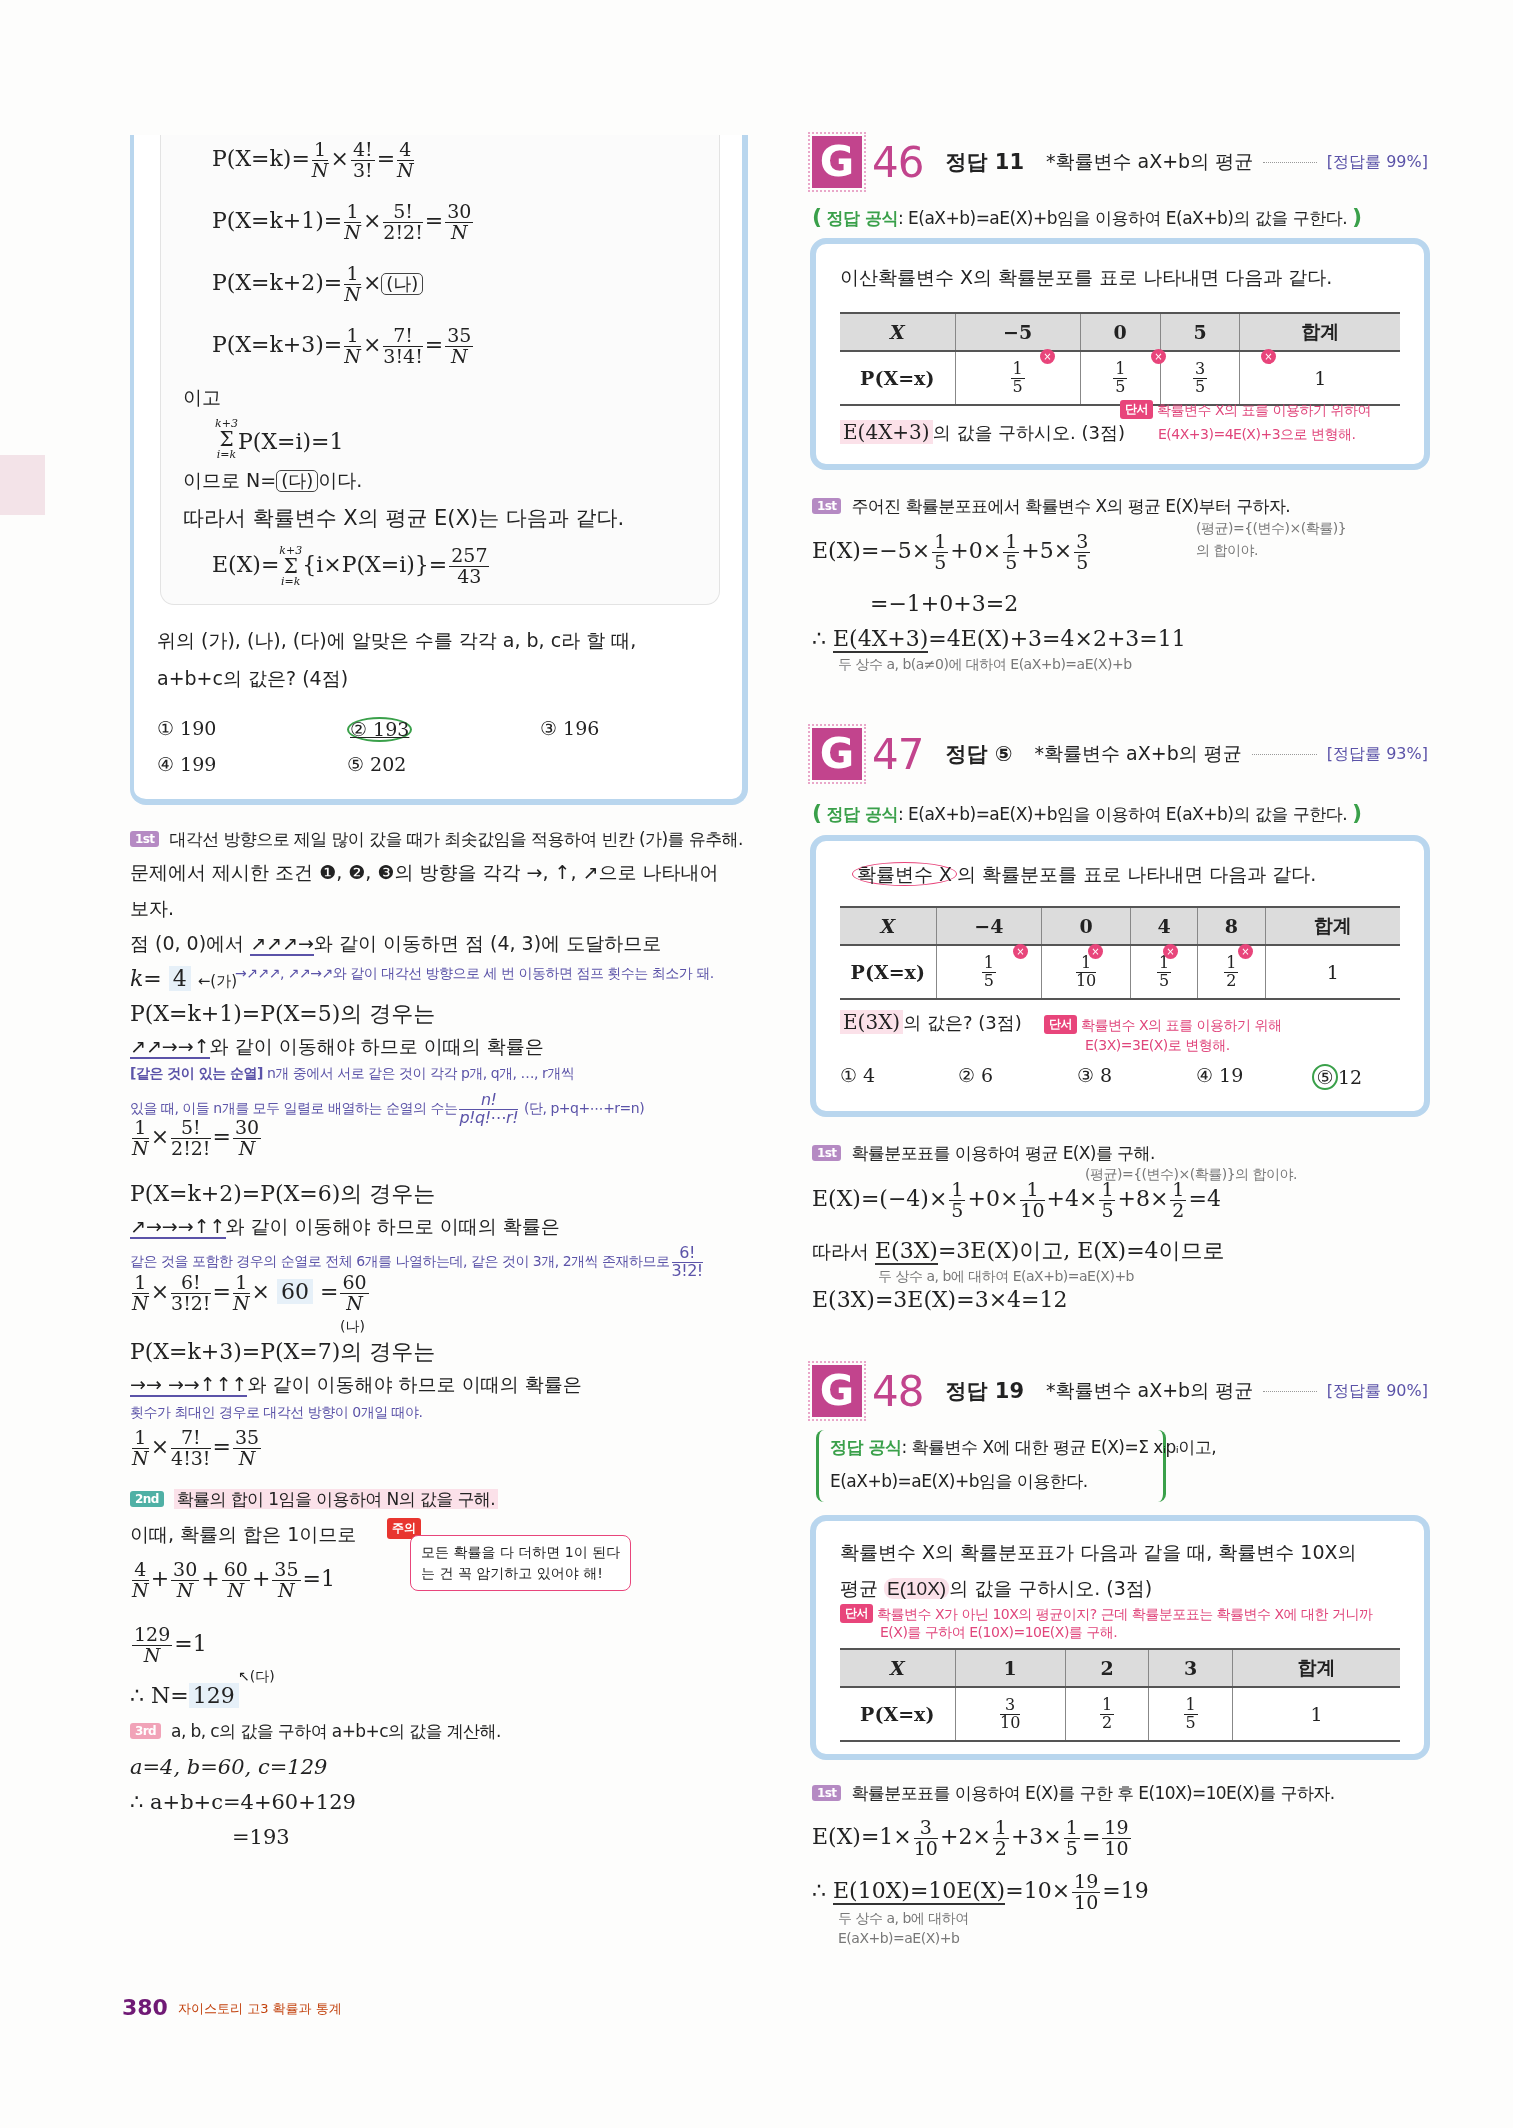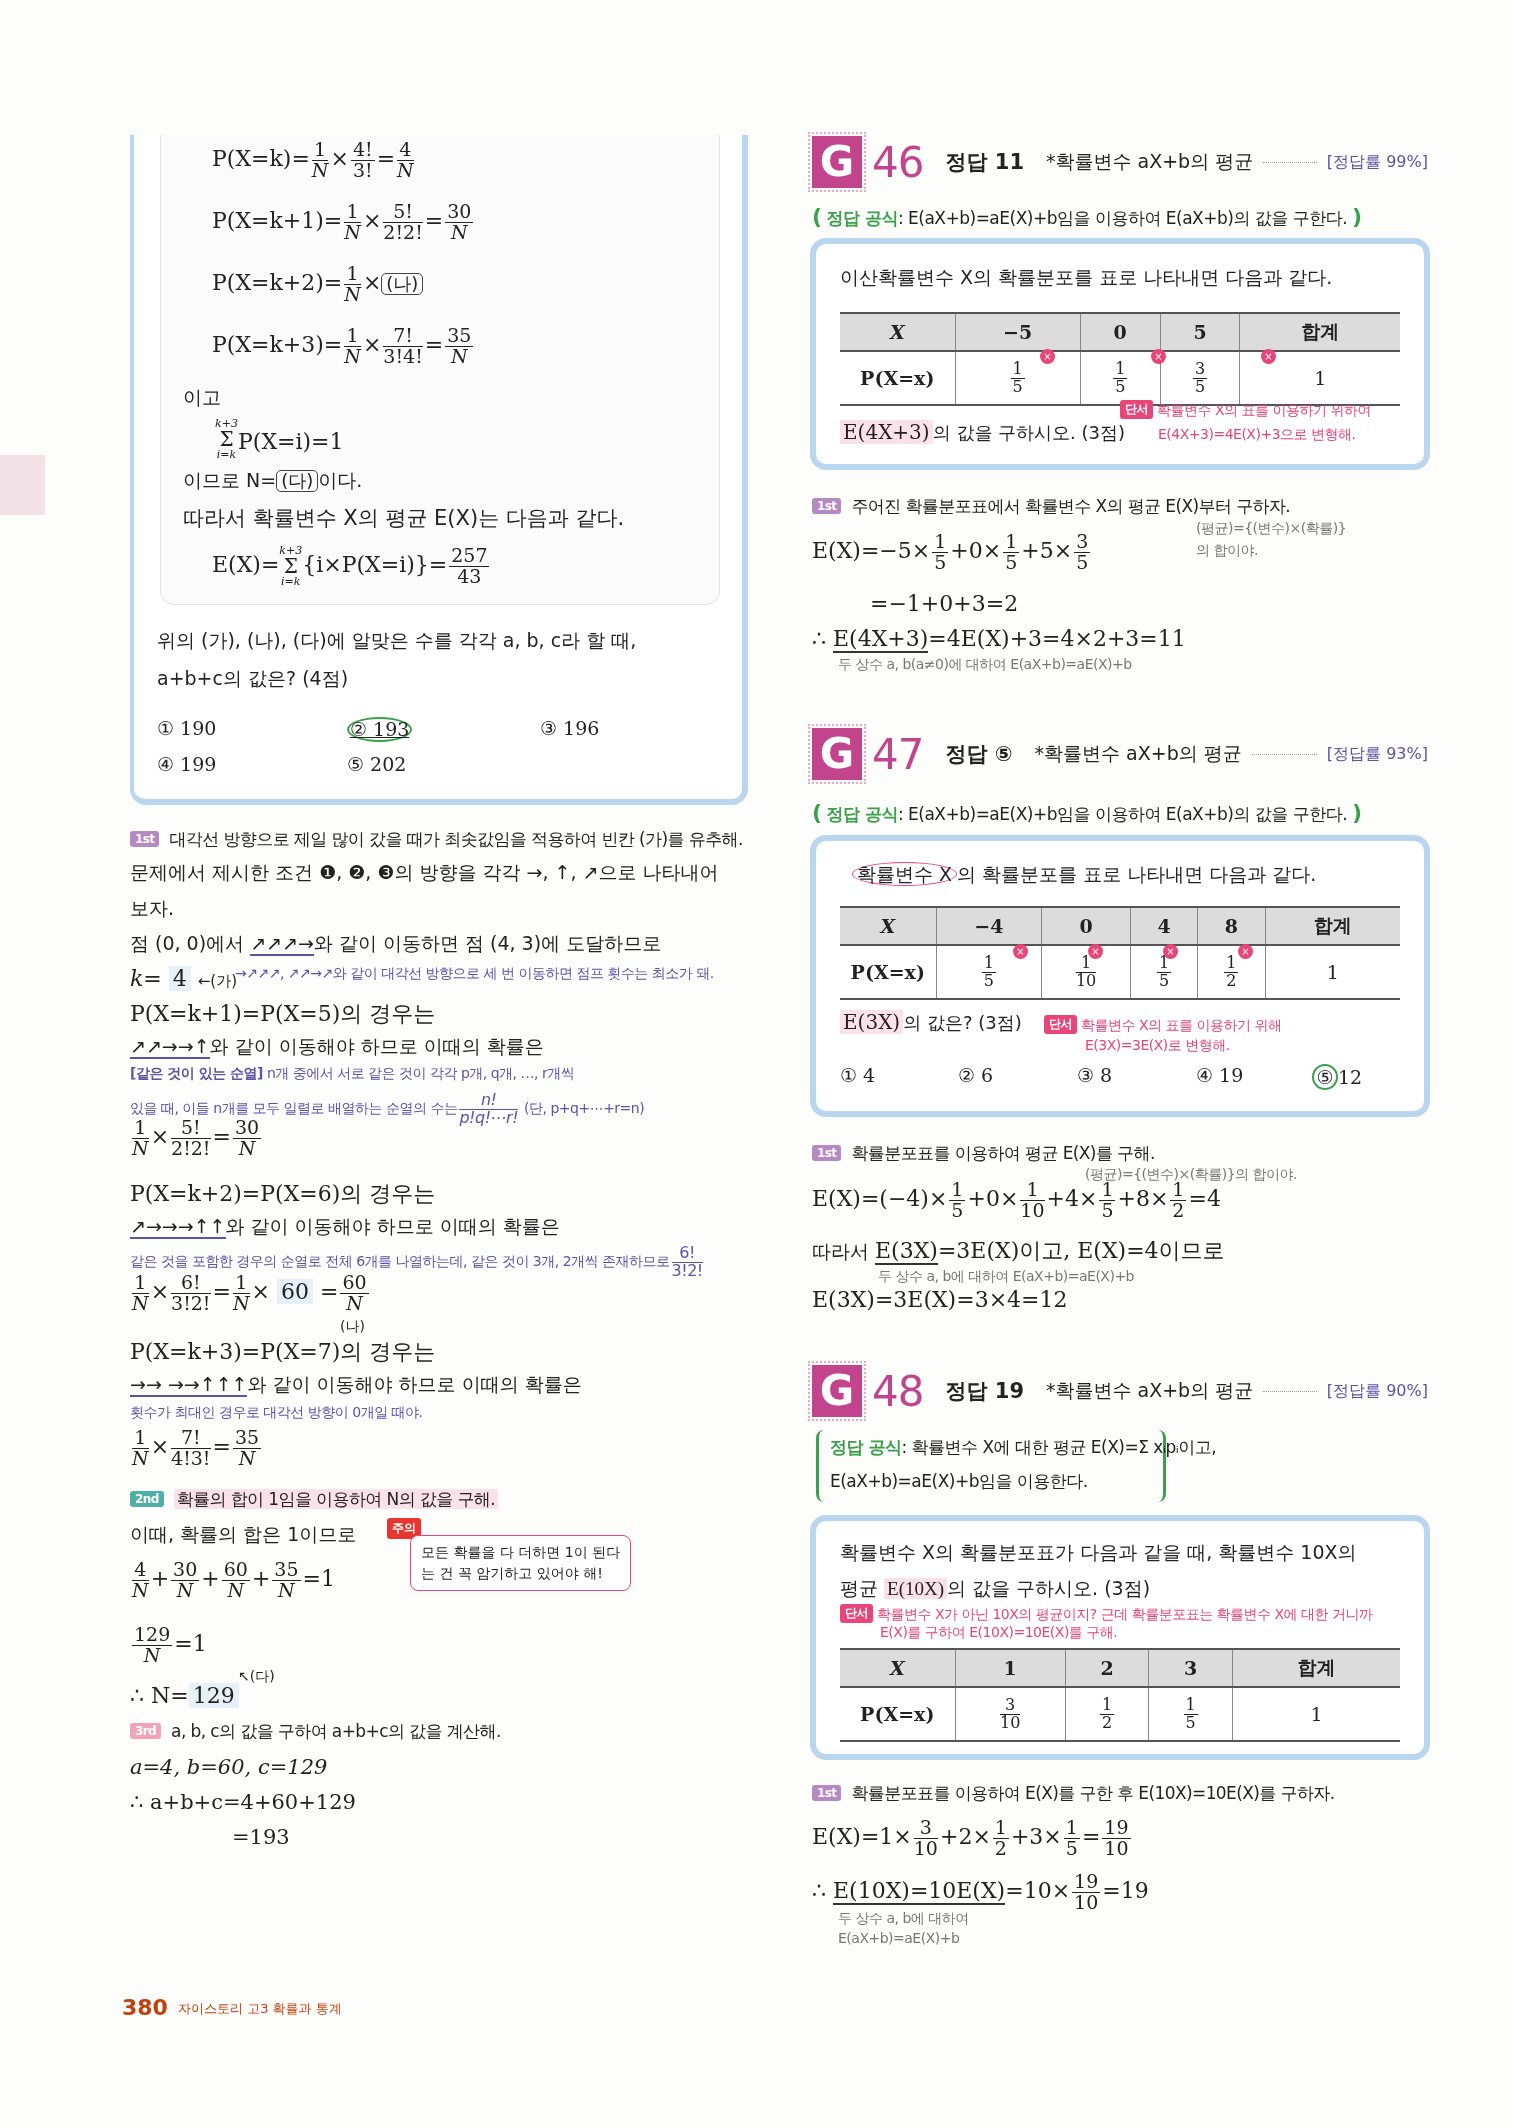--- a/index.html
+++ b/index.html
@@ -43,21 +43,21 @@
   table.dist th:first-child, table.dist td:first-child { border-left: none; font-weight: bold; }
   .x-mark { position: absolute; width: 15px; height: 15px; border-radius: 50%; background: #e8457b; color: #fff; font-size: 10px; line-height: 15px; text-align: center; font-family: "DejaVu Sans", sans-serif; }
   .hl-pink { background: #fbe1e9; padding: 0 3px; }
   .hl-blue { background: #e6f0f8; padding: 0 4px; }
   .ul { border-bottom: 2px solid #5b53a8; }
   .ul-dark { border-bottom: 2px solid #333; }
   .circled-ans { display: inline-block; border: 2px solid #3aa04a; border-radius: 50%; width: 26px; height: 26px; text-align: center; line-height: 22px; }
   .choice { position: absolute; font-size: 19px; white-space: nowrap; }
   .callout { position: absolute; border: 1.5px solid #e8457b; border-radius: 8px; background: #fff; padding: 6px 10px; font-family: "DejaVu Sans", sans-serif; font-size: 14px; line-height: 1.5; white-space: nowrap; }
   .callout-tag { position: absolute; background: #e8352f; color: #fff; font-family: "DejaVu Sans", sans-serif; font-size: 12px; font-weight: bold; padding: 2px 5px; border-radius: 3px; }
-  .footer-num { position: absolute; left: 122px; top: 1995px; font-family: "DejaVu Sans", sans-serif; font-size: 22px; font-weight: bold; color: #c2410c; }
+  .footer-num { position: absolute; left: 122px; top: 1995px; font-family: "DejaVu Sans", sans-serif; font-size: 22px; font-weight: bold; color: #701a75; }
   .footer-title { position: absolute; left: 178px; top: 2000px; font-family: "DejaVu Sans", sans-serif; font-size: 13px; color: #c2410c; }
   .side-tab { position: absolute; left: 0; top: 455px; width: 45px; height: 60px; background: #f3e3e8; }
 </style>
 </head>
 <body>
 
 <div class="side-tab"></div>
 
 <div class="left-box"></div>
 <div class="inner-box"></div>
@@ -307,21 +307,21 @@
 </div>
 <div class="abs" style="left:816px;top:1430px;width:350px;height:72px;border-left:3px solid #3aa04a;border-right:3px solid #3aa04a;border-radius:8px;"></div>
 <div class="formula" style="left:830px;top:1436px;">
   <span class="lbl">정답 공식</span><span>: 확률변수 X에 대한 평균 E(X)=Σ xᵢpᵢ이고,</span>
 </div>
 <div class="formula" style="left:830px;top:1470px;">E(aX+b)=aE(X)+b임을 이용한다.</div>
 
 <div class="problem-box" style="left:810px;top:1515px;width:620px;height:245px;"></div>
 <div class="abs sans" style="left:840px;top:1540px;font-size:19px;white-space:nowrap;">확률변수 X의 확률분포표가 다음과 같을 때, 확률변수 10X의</div>
 <div class="abs sans" style="left:840px;top:1576px;font-size:19px;white-space:nowrap;">
-  <span>평균 </span><span class="hl-pink" style="font-family:Liberation Serif, serif;">E(10X)</span><span>의 값을 구하시오. (3점)</span>
+  <span>평균 </span><span class="hl-pink" style="font-family:Liberation Sans, sans-serif;border-radius:9px;">E(10X)</span><span>의 값을 구하시오. (3점)</span>
 </div>
 <div class="abs note-pink" style="left:840px;top:1604px;">
   <span class="tag tag-hint" style="margin-right:4px;">단서</span><span>확률변수 X가 아닌 10X의 평균이지? 근데 확률분포표는 확률변수 X에 대한 거니까</span>
 </div>
 <div class="abs note-pink" style="left:880px;top:1624px;">E(X)를 구하여 E(10X)=10E(X)를 구해.</div>
 <table class="dist" style="left:840px;top:1648px;width:560px;">
   <tbody>
       <tr>
     <th style="width:115px;" class="i">X</th>
     <th>1</th>

